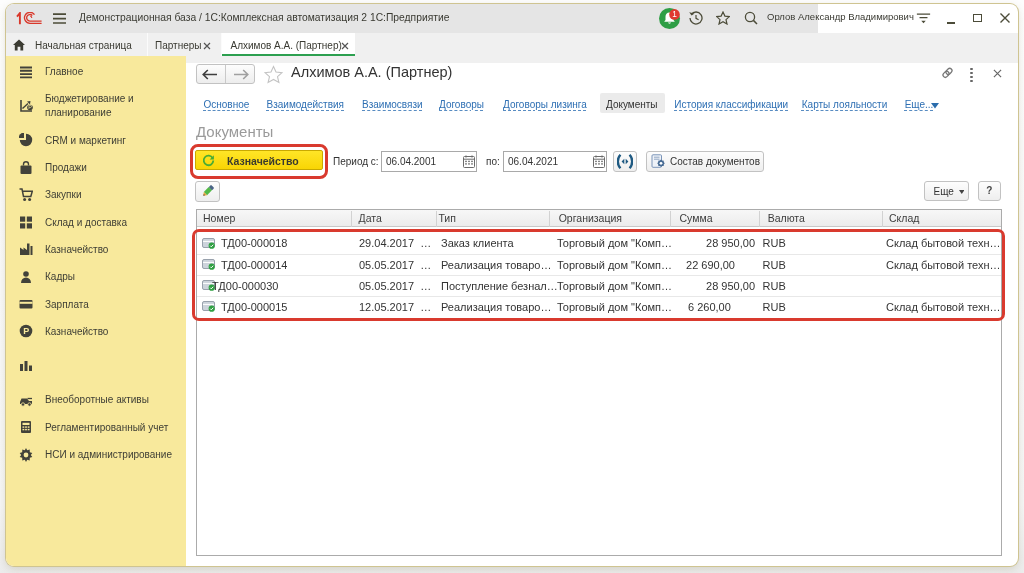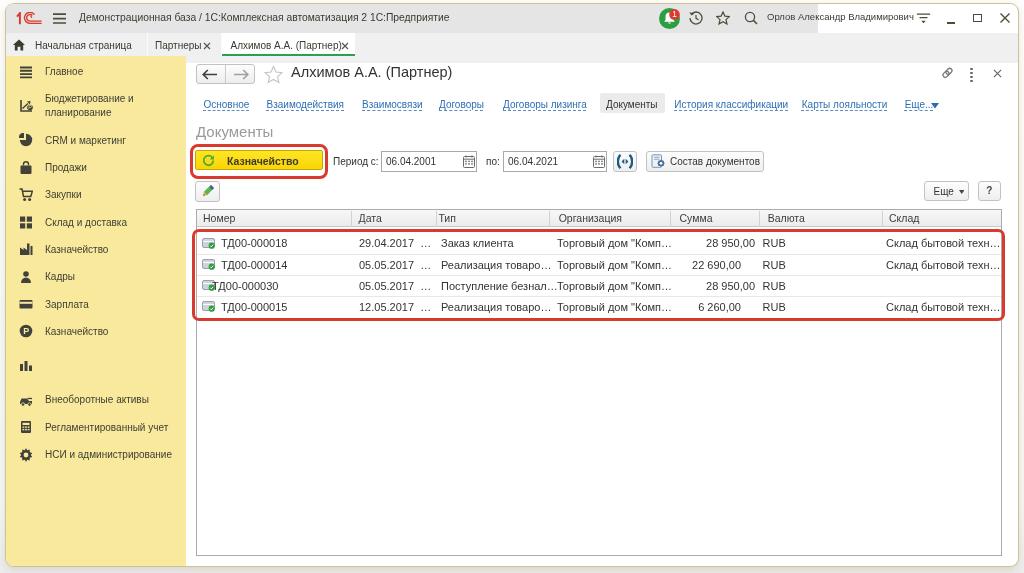--- a/index.html
+++ b/index.html
@@ -323,21 +323,21 @@
 <svg class="abs ric" style="left:196px;top:254.7px" width="14" height="11" viewBox="0 0 14 11">
       <rect x="0.5" y="0.5" width="12" height="9" rx="1.5" fill="#ccd3db" stroke="#8e99a5" stroke-width="0.9"></rect>
       <path d="M1 3.4 H12" stroke="#fff" stroke-width="1"></path>
       <circle cx="9.7" cy="7.7" r="3.1" fill="#2fa042"></circle>
       <path d="M8.2 7.7 L9.3 8.8 L11.2 6.7" stroke="#fff" stroke-width="1" fill="none"></path>
     </svg>
 <div class="cell" style="left:215px;top:254.5px">ТД00-000014</div>
 <div class="cell" style="left:353px;top:254.5px">05.05.2017 &nbsp;…</div>
 <div class="cell" style="left:435px;top:254.5px">Реализация товаро…</div>
 <div class="cell" style="left:551px;top:254.5px">Торговый дом "Комп…</div>
-<div class="cell" style="left:646px;top:254.5px;width:89px;text-align:right">22 690,00</div>
+<div class="cell" style="left:660px;top:254.5px;width:89px;text-align:center">22 690,00</div>
 <div class="cell" style="left:756.5px;top:254.5px">RUB</div>
 <div class="cell" style="left:880px;top:254.5px">Склад бытовой техн…</div>
 <svg class="abs ric" style="left:196px;top:275.9px" width="14" height="11" viewBox="0 0 14 11">
       <rect x="0.5" y="0.5" width="12" height="9" rx="1.5" fill="#ccd3db" stroke="#8e99a5" stroke-width="0.9"></rect>
       <path d="M1 3.4 H12" stroke="#fff" stroke-width="1"></path>
       <circle cx="9.7" cy="7.7" r="3.1" fill="#2fa042"></circle>
       <path d="M8.2 7.7 L9.3 8.8 L11.2 6.7" stroke="#fff" stroke-width="1" fill="none"></path>
     </svg>
 <div class="cell" style="left:206px;top:275.7px">ТД00-000030</div>
 <div class="cell" style="left:353px;top:275.7px">05.05.2017 &nbsp;…</div>
@@ -348,18 +348,18 @@
 <svg class="abs ric" style="left:196px;top:297.1px" width="14" height="11" viewBox="0 0 14 11">
       <rect x="0.5" y="0.5" width="12" height="9" rx="1.5" fill="#ccd3db" stroke="#8e99a5" stroke-width="0.9"></rect>
       <path d="M1 3.4 H12" stroke="#fff" stroke-width="1"></path>
       <circle cx="9.7" cy="7.7" r="3.1" fill="#2fa042"></circle>
       <path d="M8.2 7.7 L9.3 8.8 L11.2 6.7" stroke="#fff" stroke-width="1" fill="none"></path>
     </svg>
 <div class="cell" style="left:215px;top:296.9px">ТД00-000015</div>
 <div class="cell" style="left:353px;top:296.9px">12.05.2017 &nbsp;…</div>
 <div class="cell" style="left:435px;top:296.9px">Реализация товаро…</div>
 <div class="cell" style="left:551px;top:296.9px">Торговый дом "Комп…</div>
-<div class="cell" style="left:646px;top:296.9px;width:89px;text-align:right">6 260,00</div>
+<div class="cell" style="left:682px;top:296.9px;width:89px;">6 260,00</div>
 <div class="cell" style="left:756.5px;top:296.9px">RUB</div>
 <div class="cell" style="left:880px;top:296.9px">Склад бытовой техн…</div>
 <div class="redbox" style="left:185.5px;top:224.8px;width:813px;height:92.7px;border-radius:7px"></div>
 
 </div>
 
 </body></html>

